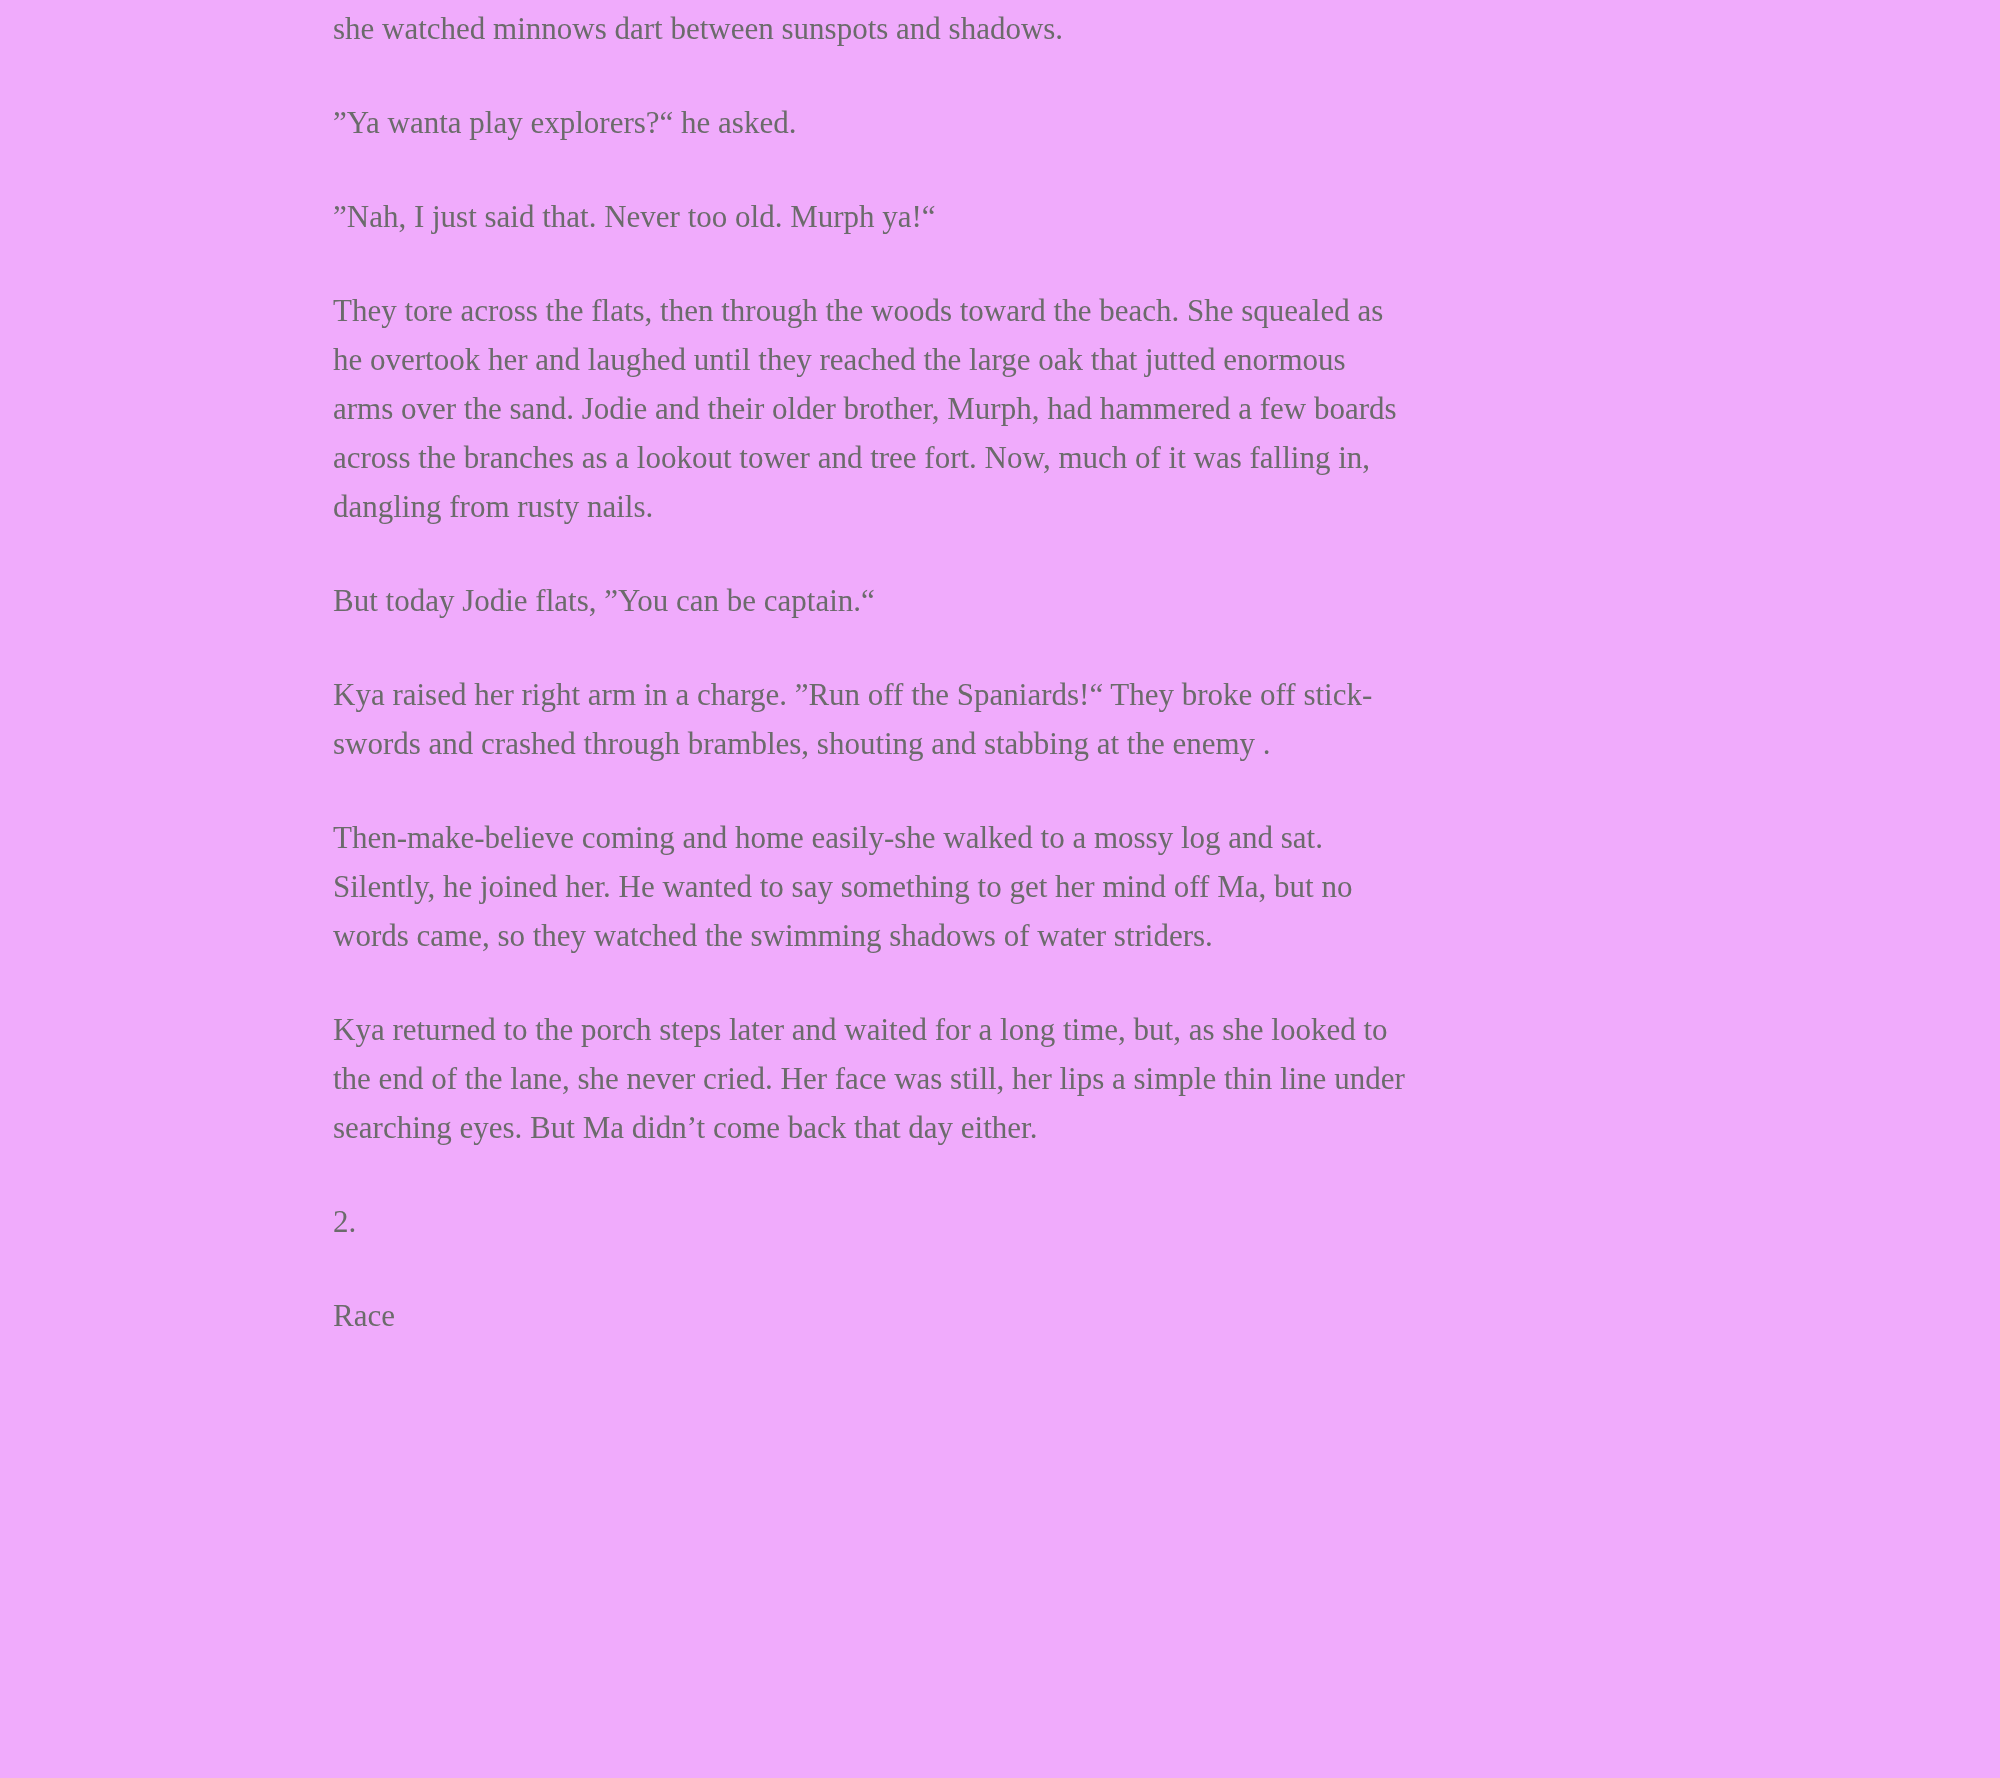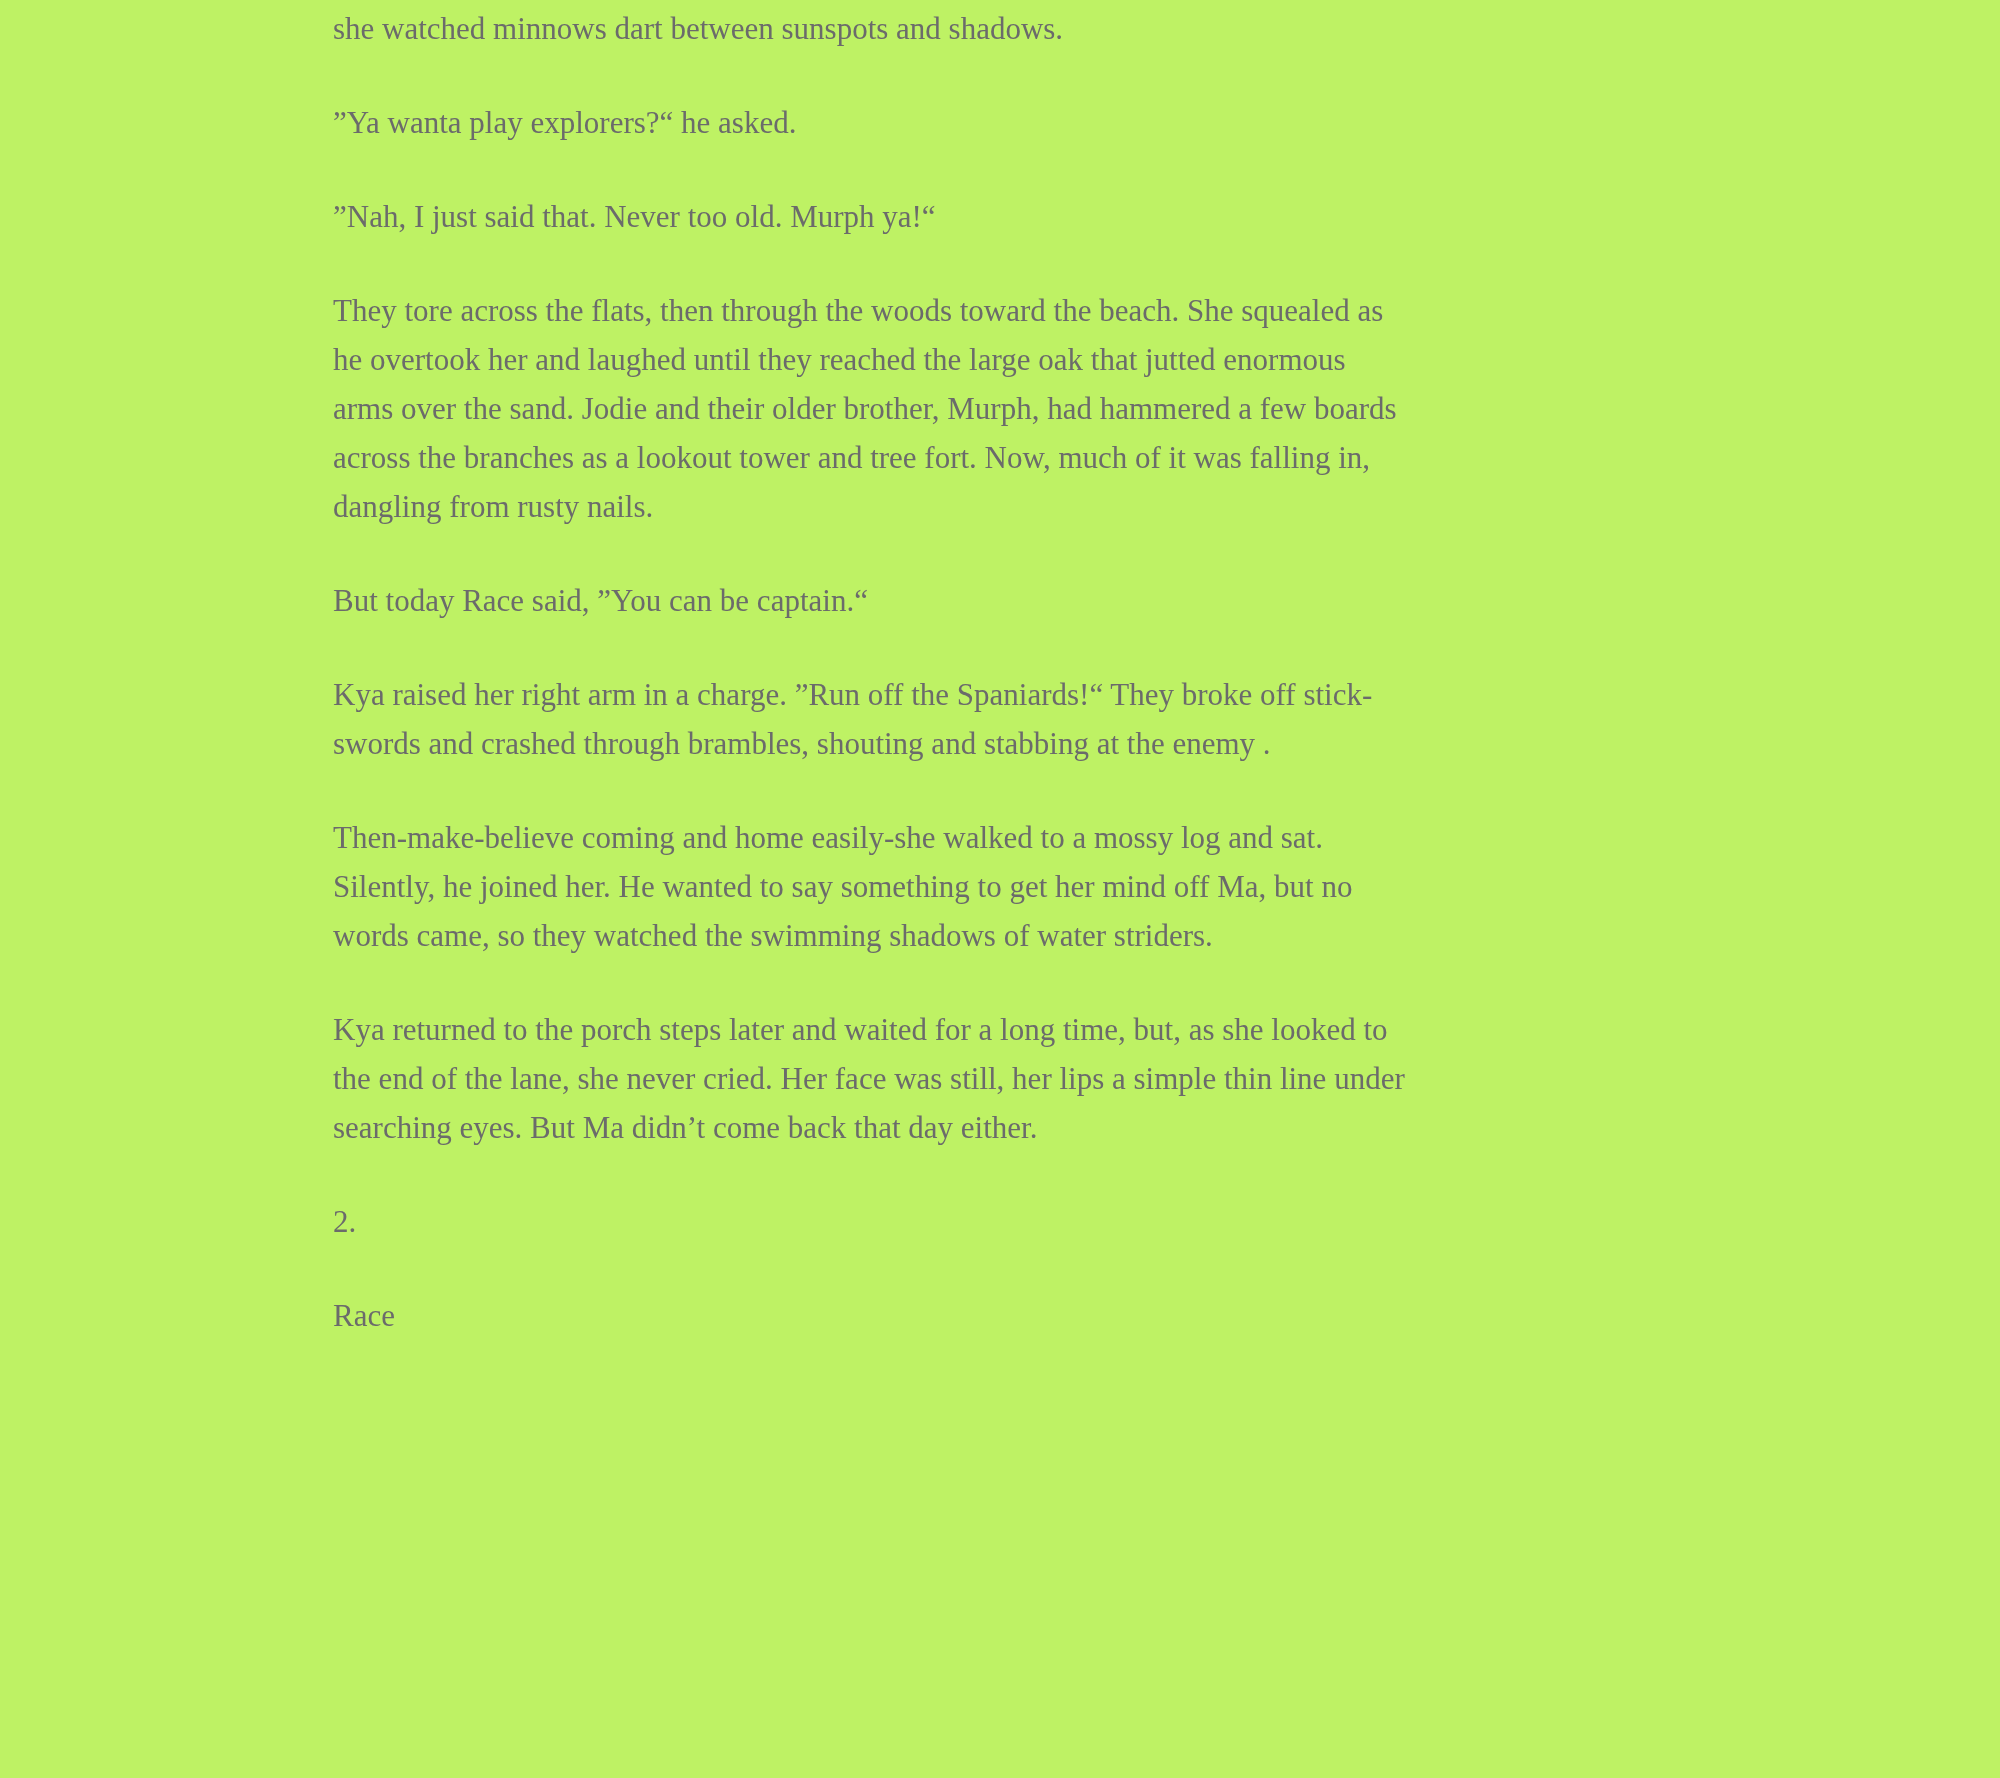--- a/index.html
+++ b/index.html
@@ -10,21 +10,21 @@
   body {
     width: 2000px;
     height: 1778px;
     overflow: hidden;
   }
   .page {
     box-sizing: border-box;
     width: 2000px;
     height: 1778px;
     padding: 4px 220px 0 333px;
-    background: #bef264;
+    background: #f0abfc;
   }
   p.para {
     margin: 0 0 45px 0;
     font-family: "Liberation Serif", "DejaVu Serif", serif;
     font-size: 31px;
     line-height: 49px;
     font-weight: 400;
     color: #6b6b6b;
     white-space: pre-line; 
     letter-spacing: 0px;
@@ -35,21 +35,21 @@
 
 <div class="page">
   <p class="para">she watched minnows dart between sunspots and shadows.</p>
   <p class="para">”Ya wanta play explorers?“ he asked.</p>
   <p class="para">”Nah, I just said that. Never too old. Murph ya!“</p>
   <p class="para">They tore across the flats, then through the woods toward the beach. She squealed as
 he overtook her and laughed until they reached the large oak that jutted enormous
 arms over the sand. Jodie and their older brother, Murph, had hammered a few boards
 across the branches as a lookout tower and tree fort. Now, much of it was falling in,
 dangling from rusty nails.</p>
-  <p class="para">But today Race said, ”You can be captain.“</p>
+  <p class="para">But today Jodie flats, ”You can be captain.“</p>
   <p class="para">Kya raised her right arm in a charge. ”Run off the Spaniards!“ They broke off stick-
 swords and crashed through brambles, shouting and stabbing at the enemy .</p>
   <p class="para">Then-make-believe coming and home easily-she walked to a mossy log and sat.
 Silently, he joined her. He wanted to say something to get her mind off Ma, but no
 words came, so they watched the swimming shadows of water striders.</p>
   <p class="para">Kya returned to the porch steps later and waited for a long time, but, as she looked to
 the end of the lane, she never cried. Her face was still, her lips a simple thin line under
 searching eyes. But Ma didn’t come back that day either.</p>
   <p class="para">2.</p>
   <p class="para">Race</p>

